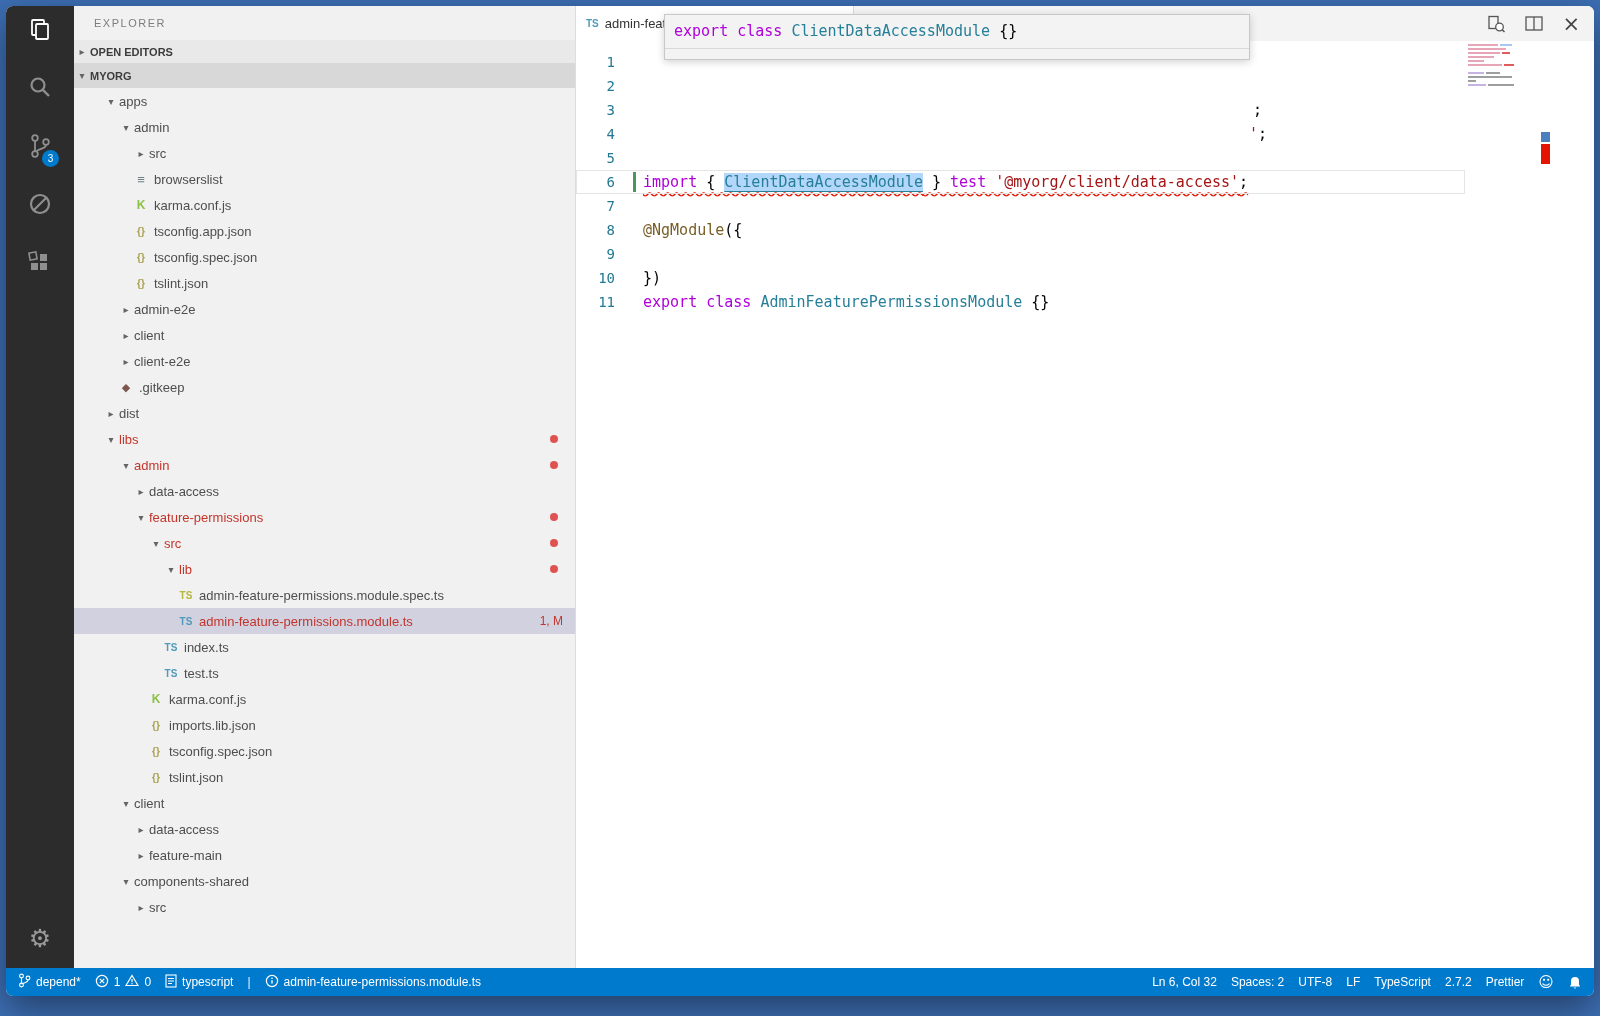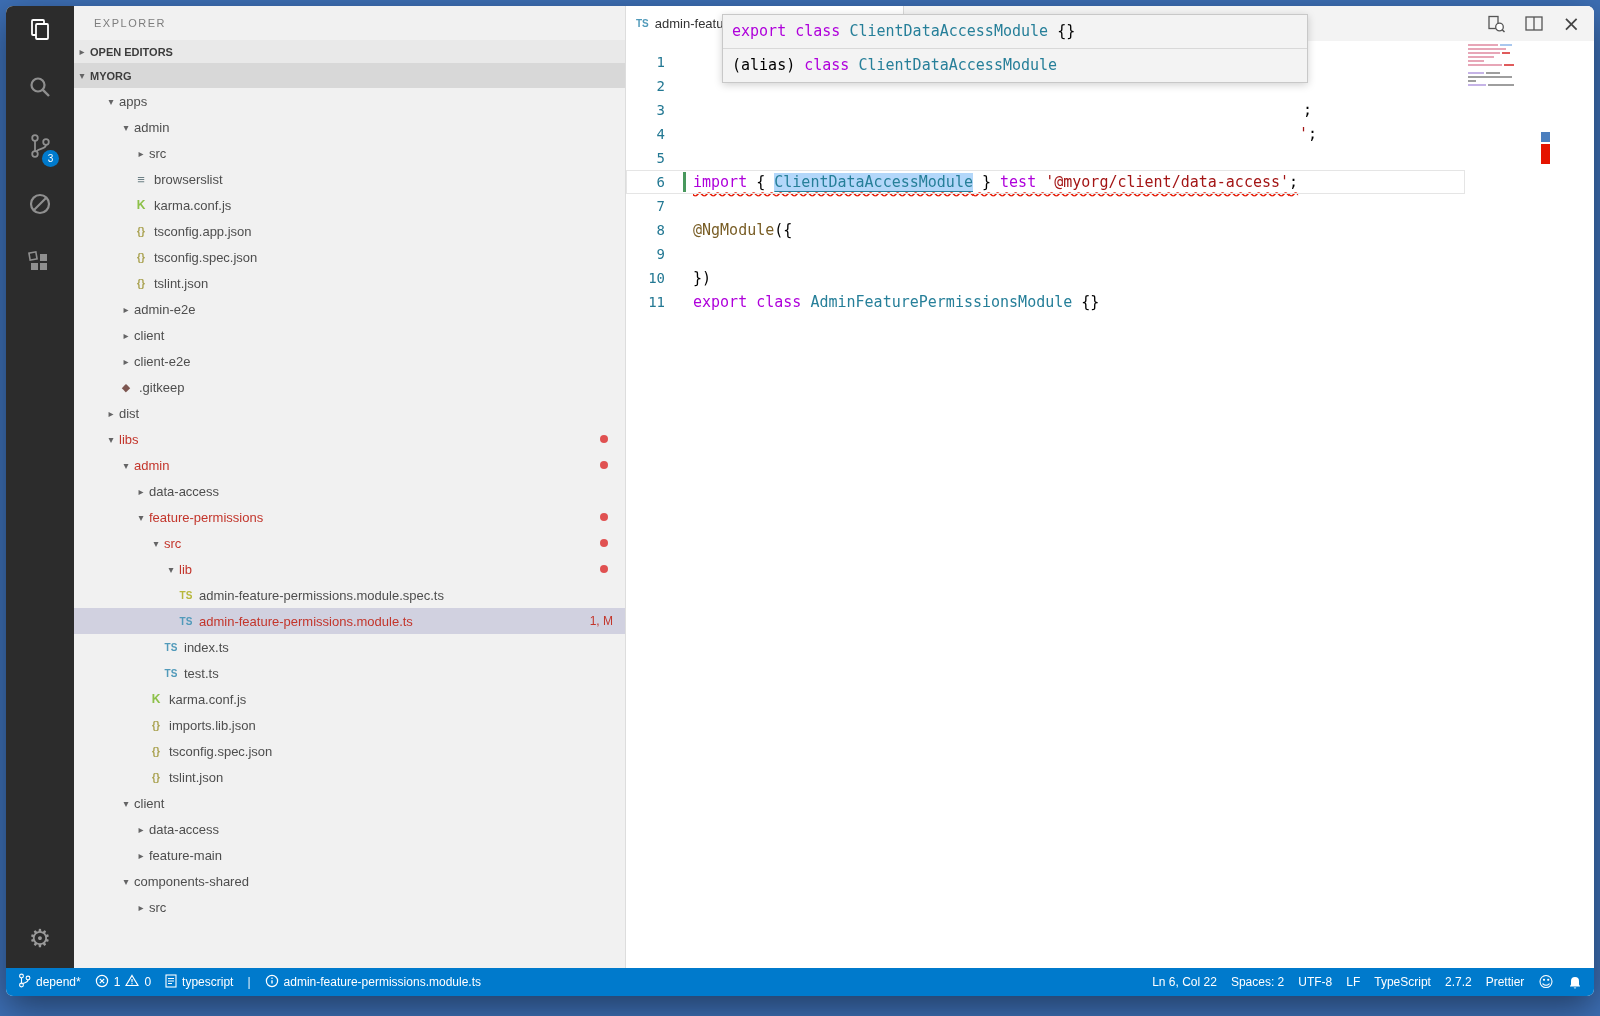--- a/index.html
+++ b/index.html
@@ -27,21 +27,21 @@
                padding-top:10px;gap:26px;flex:0 0 auto}
   .ab-item{width:32px;height:32px;display:flex;align-items:center;justify-content:center;
            position:relative;color:#8f8f8f}
   .ab-item.active{color:#ffffff}
   .ab-badge{position:absolute;right:-3px;bottom:-3px;background:var(--accent);color:#fff;
             font-size:10px;width:17px;height:17px;border-radius:50%;display:flex;
             align-items:center;justify-content:center}
   .ab-bottom{margin-top:auto;margin-bottom:14px;font-size:25px;color:#9a9a9a;
              font-family:"DejaVu Sans",sans-serif}
   
-  .sidebar{width:552px;background:#f1f1f1;display:flex;flex-direction:column;overflow:hidden;
+  .sidebar{width:502px;background:#f1f1f1;display:flex;flex-direction:column;overflow:hidden;
            border-right:1px solid #ddd;flex:0 0 auto}
   .sb-title{height:34px;line-height:34px;padding-left:20px;font-size:11px;letter-spacing:1.5px;
             color:#7d7d7d}
   .section-header{height:23px;display:flex;align-items:center;font-size:11px;font-weight:bold;
                   color:#3c3c3c}
   .section-header.oe{background:#e9e9e9}
   .section-header.root{background:#d8d8d8;height:25px}
   .twisty{width:16px;text-align:center;color:#646465;font-size:10px;font-weight:normal;
           font-family:"DejaVu Sans",sans-serif;flex:0 0 16px}
   .tree{flex:1;overflow:hidden}
@@ -74,21 +74,21 @@
          color:#000}
   .cline.active::after{content:"";position:absolute;left:0;right:129px;top:0;bottom:0;
          border:1px solid #e5e5e5;pointer-events:none}
   .gut{position:absolute;left:57px;top:2px;width:3px;height:20px;background:var(--git_added)}
   .tk-kw{color:var(--keyword)} .tk-type{color:var(--type)} .tk-str{color:var(--string)}
   .tk-var{color:var(--variable)} .tk-fn{color:var(--function)} .tk-pl{color:#000}
   .tk-link{color:var(--type);background:var(--selection);text-decoration:underline}
   .sq{text-decoration:underline wavy var(--error);text-decoration-skip-ink:none;
       text-underline-offset:4px}
   
-  .hover{position:absolute;left:96px;top:8px;width:586px;background:#f3f3f3;
+  .hover{position:absolute;left:88px;top:8px;width:586px;background:#f3f3f3;
          border:1px solid #c8c8c8;z-index:30;color:#1e1e1e;
          font:15px/23px "DejaVu Sans Mono","Liberation Mono",monospace;
          box-shadow:0 2px 8px rgba(0,0,0,.18)}
   .hv-sec{padding:5px 9px}
   .hv-sec + .hv-sec{border-top:1px solid #d8d8d8}
   .hv-sec.msg div{white-space:pre}
   
   .minimap{position:absolute;top:38px;right:62px;width:64px;z-index:5}
   .mrow{height:2px;margin-bottom:2px;display:flex;gap:2px}
   .mseg{height:2px;display:block}
@@ -418,21 +418,20 @@
             <span class="mseg" style="background: rgb(158, 158, 158); width: 26px;"></span>
           </div>
           <div class="mrow"></div>
         </div>
       <div class="ruler-marker blue"></div>
       <div class="ruler-marker red"></div>
 
       <div class="hover">
         <div class="hv-sec" id="hover-signature"><span class="tk-kw">export </span><span class="tk-kw">class </span><span class="tk-type">ClientDataAccessModule </span><span class="tk-pl">{}</span></div>
         <div class="hv-sec">
-          <div id="hover-alias"><span class="tk-pl">(alias) </span><span class="tk-kw">class </span><span class="tk-type">ClientDataAccessModule</span></div>
         </div>
       </div>
     </div>
   </div>
 
   <div class="statusbar">
     <div class="sb-left">
       <span class="sb-item">
         <span><svg width="13" height="15" viewBox="0 0 13 15">
               <circle cx="3.5" cy="3" r="1.9" fill="none" stroke="#fff" stroke-width="1.1"></circle>
@@ -466,21 +465,21 @@
       <span class="sb-item">
         <span><svg width="14" height="14" viewBox="0 0 14 14">
               <circle cx="7" cy="7" r="5.6" fill="none" stroke="#fff" stroke-width="1.2"></circle>
               <path d="M7 6.2v3.4" stroke="#fff" stroke-width="1.4"></path>
               <circle cx="7" cy="4.2" r=".8" fill="#fff"></circle>
             </svg></span>
         <span>admin-feature-permissions.module.ts</span>
       </span>
     </div>
     <div class="sb-right">
-      <span class="sb-item">Ln 6, Col 22</span>
+      <span class="sb-item">Ln 6, Col 32</span>
       <span class="sb-item">Spaces: 2</span>
       <span class="sb-item">UTF-8</span>
       <span class="sb-item">LF</span>
       <span class="sb-item">TypeScript</span>
       <span class="sb-item">2.7.2</span>
       <span class="sb-item">Prettier</span>
       <span class="sb-item smiley">☺</span>
       <span class="sb-item">
         <svg width="14" height="15" viewBox="0 0 14 15">
             <path d="M7 2a4 4 0 0 0-4 4v3.5L1.8 11.5h10.4L11 9.5V6a4 4 0 0 0-4-4z" fill="#fff"></path>

